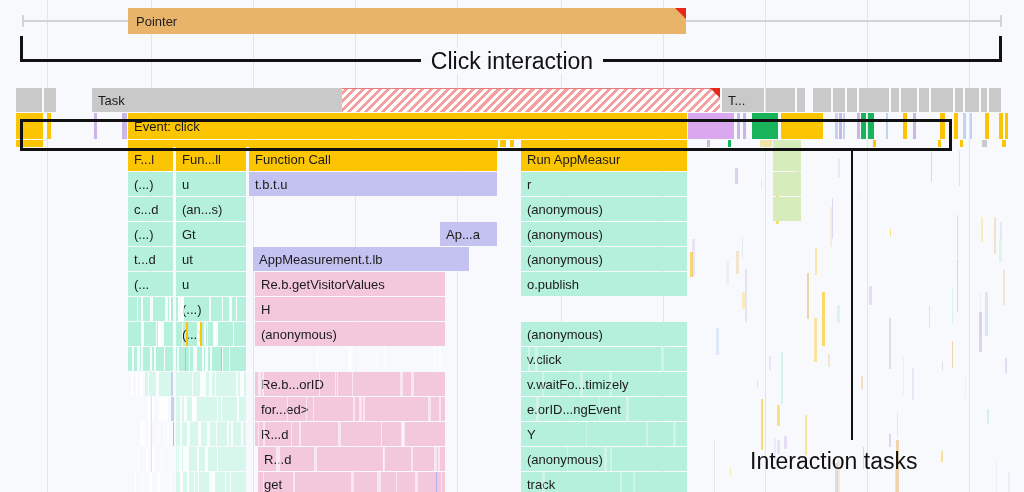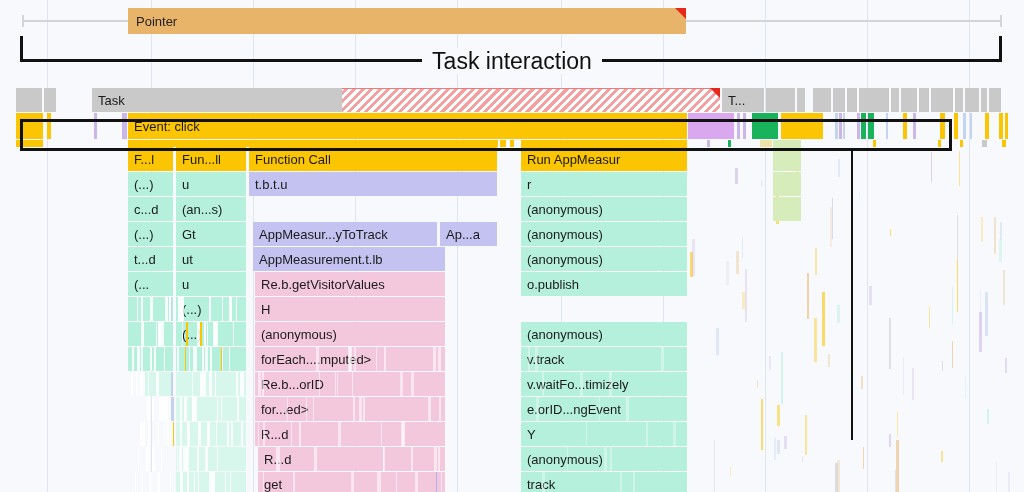--- a/index.html
+++ b/index.html
@@ -186,21 +186,21 @@
     <div id="pointer-baseline-capL"></div>
     <div id="pointer-baseline-capR"></div>
     <div id="pointer-bar">
       <span class="lbl">Pointer</span>
       <div id="pointer-warn-tri"></div>
     </div>
   </div>
 
   <div id="click-bracket"></div>
   <div id="click-label">
-    <span>Task interaction</span>
+    <span>Click interaction</span>
   </div>
 
   <div id="flame">
 
     <div class="track-row row-task">
       <div class="blk task-gray" style="left:16px;  width:26px;"></div>
       <div class="blk task-gray" style="left:44px;  width:12px;"></div>
       <div class="blk task-gray" style="left:92px;  width:250px;">
         <span class="t">Task</span>
       </div>
@@ -317,38 +317,35 @@
             <span class="t">(anonymous)</span>
           </div>
         </div>
         <div class="track-row row-fn" style="top: 134px;">
           <div class="blk" style="left: 128px; width: 45px; background: rgb(181, 240, 220);">
             <span class="t">(...)</span>
           </div>
           <div class="blk" style="left: 176px; width: 70px; background: rgb(181, 240, 220);">
             <span class="t">Gt</span>
           </div>
-          <div class="blk" style="left: 253px; width: 184px; background: rgb(195, 194, 240);">
-            <span class="t">AppMeasur...yToTrack</span>
-          </div>
           <div class="blk" style="left: 440px; width: 57px; background: rgb(195, 194, 240);">
             <span class="t">Ap...a</span>
           </div>
           <div class="blk" style="left: 521px; width: 166px; background: rgb(181, 240, 220);">
             <span class="t">(anonymous)</span>
           </div>
         </div>
         <div class="track-row row-fn" style="top: 159px;">
           <div class="blk" style="left: 128px; width: 45px; background: rgb(181, 240, 220);">
             <span class="t">t...d</span>
           </div>
           <div class="blk" style="left: 176px; width: 70px; background: rgb(181, 240, 220);">
             <span class="t">ut</span>
           </div>
-          <div class="blk" style="left: 253px; width: 192px; background: rgb(195, 194, 240);">
+          <div class="blk" style="left: 253px; width: 216px; background: rgb(195, 194, 240);">
             <span class="t">AppMeasurement.t.lb</span>
           </div>
           <div class="blk" style="left: 521px; width: 166px; background: rgb(181, 240, 220);">
             <span class="t">(anonymous)</span>
           </div>
         </div>
         <div class="track-row row-fn" style="top: 184px;">
           <div class="blk" style="left: 128px; width: 45px; background: rgb(181, 240, 220);">
             <span class="t">(...</span>
           </div>
@@ -387,25 +384,22 @@
             <span class="t">(anonymous)</span>
           </div>
         </div>
         <div class="track-row row-fn" style="top: 259px;">
           <div class="blk" style="left: 128px; width: 45px; background: rgb(181, 240, 220);">
             <span class="t"></span>
           </div>
           <div class="blk" style="left: 176px; width: 70px; background: rgb(181, 240, 220);">
             <span class="t"></span>
           </div>
-          <div class="blk" style="left: 255px; width: 190px; background: rgb(243, 200, 221);">
-            <span class="t">forEach....mputed&gt;</span>
-          </div>
-          <div class="blk" style="left: 521px; width: 166px; background: rgb(181, 240, 220);">
-            <span class="t">v.track</span>
+          <div class="blk" style="left: 521px; width: 166px; background: rgb(181, 240, 220);">
+            <span class="t">v.click</span>
           </div>
         </div>
         <div class="track-row row-fn" style="top: 284px;">
           <div class="blk" style="left: 145px; width: 28px; background: rgb(215, 247, 236);">
             <span class="t"></span>
           </div>
           <div class="blk" style="left: 176px; width: 70px; background: rgb(215, 247, 236);">
             <span class="t"></span>
           </div>
           <div class="blk" style="left: 521px; width: 166px; background: rgb(181, 240, 220);">
@@ -798,14 +792,15 @@
         <div style="position: absolute; left: 996px; top: 374px; width: 1px; height: 51px; opacity: 0.31; background: rgb(194, 212, 240);"></div>
         <div style="position: absolute; left: 1008px; top: 384px; width: 2px; height: 20px; opacity: 0.21; background: rgb(203, 182, 232);"></div>
         <div style="position: absolute; left: 773px; top: 59px; width: 28px; height: 24px; background: rgb(215, 236, 187);"></div>
         <div style="position: absolute; left: 773px; top: 84px; width: 28px; height: 24px; background: rgb(215, 236, 187);"></div>
         <div style="position: absolute; left: 773px; top: 109px; width: 28px; height: 24px; background: rgb(215, 236, 187);"></div>
       </div>
   </div>
 
   <div id="interaction-bracket"></div>
   <div id="interaction-stem"></div>
+  <div id="interaction-label">Interaction tasks</div>
 
 </div>
 
 </body></html>

